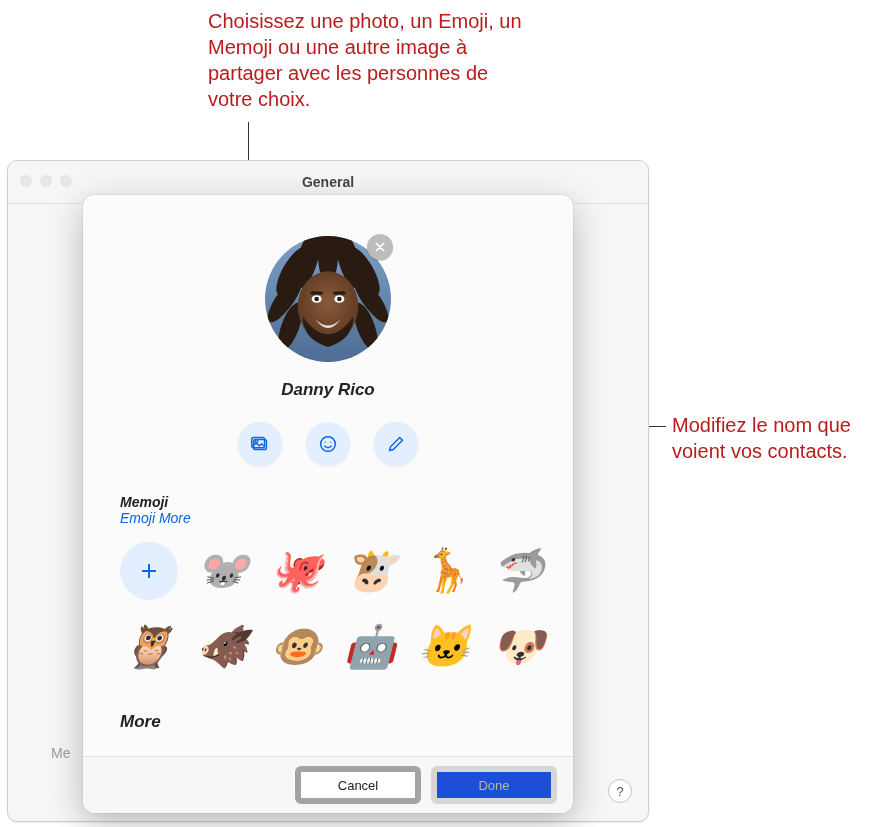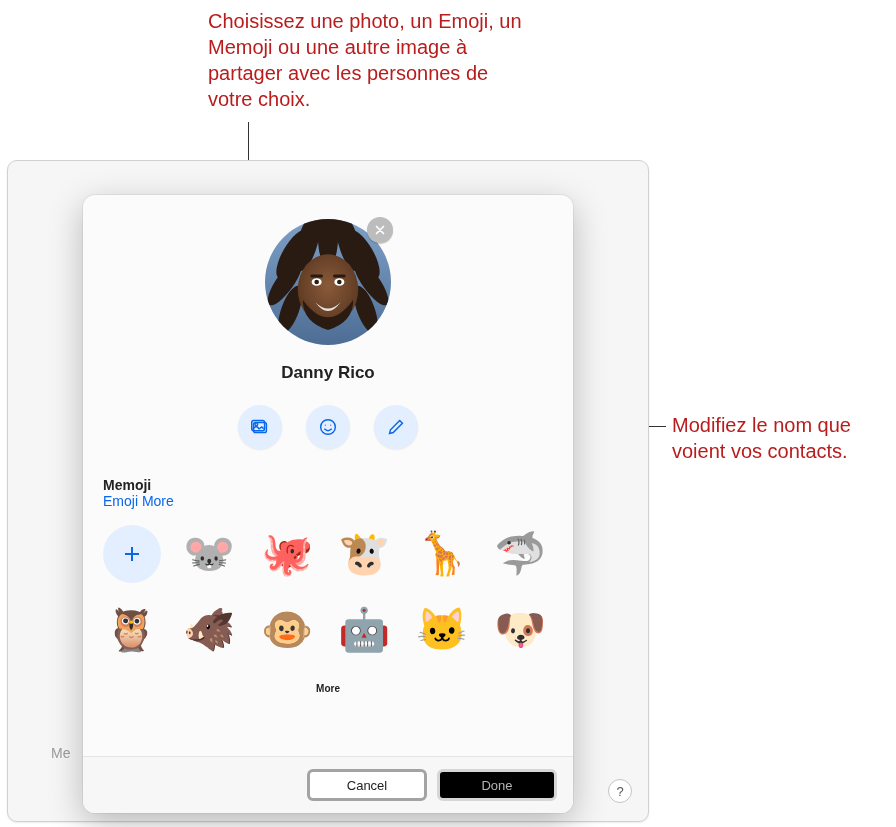--- a/index.html
+++ b/index.html
@@ -90,23 +90,24 @@
     width: 490px;
     height: 618px;
     background: #fbfbfb;
     border-radius: 12px;
     box-shadow: 0 10px 34px rgba(0,0,0,.25), 0 0 0 1px rgba(0,0,0,.05);
     display: flex;
     flex-direction: column;
   }
   .sheet-body {
     flex: 1;
-    padding: 20px;
+    padding: 37px;
     overflow: hidden;
     position: relative;
+    font-style: italic;
   }
 
   
   .avatar-wrap {
     position: relative;
     width: 126px; height: 126px;
     margin: 4px auto 0;
   }
   .avatar {
     width: 126px; height: 126px;
@@ -184,62 +185,69 @@
   .add-memoji {
     width: 58px; height: 58px;
     border-radius: 50%;
     background: #e3efff;
     display: flex; align-items: center; justify-content: center;
   }
   .add-memoji svg { width: 24px; height: 24px; stroke: #0a66ea; fill: none; stroke-width: 2; }
 
   .more-label {
     font-weight: 700;
-    font-size: 10px;
-    margin-top: 24px;
-    text-align: center;
+    font-size: 17px;
+    margin-top: 36px;
   }
 
   .sheet-footer {
     height: 56px;
     border-top: 1px solid #e3e3e3;
     display: flex;
     justify-content: flex-end;
     align-items: center;
     gap: 10px;
     padding: 0 16px;
     background: #f7f7f7;
     border-radius: 0 0 12px 12px;
   }
   .btn {
     min-width: 86px;
     height: 26px;
     padding: 0 14px;
     border-radius: 6px;
-    border: 3px solid #a3a3a3;
+    border: 6px solid #a3a3a3;
     background: #fff;
     font-size: 13px;
     display: flex; align-items: center; justify-content: center;
   }
   .btn.primary-disabled {
     color: #b5b5b5;
     border-color: #d6d6d6;
-    background: #000000;
+    background: #1d4ed8;
   }
 </style>
 </head>
 <body>
 
 <div id="callout-photo" class="callout">Choisissez une photo, un Emoji, un Memoji ou une autre image à partager avec les personnes de votre choix.</div>
 <div id="callout-name" class="callout">Modifiez le nom que voient vos contacts.</div>
 <div id="lead1a" class="line"></div>
 <div id="lead1b" class="line"></div>
 <div id="lead2" class="line"></div>
 
 <div class="app-window">
+  <div class="titlebar">
+    <div class="traffic-lights">
+      <div class="dot red"></div>
+      <div class="dot yellow"></div>
+      <div class="dot green"></div>
+    </div>
+    <div class="title-text">General</div>
+  </div>
   <div class="dim-label">Me</div>
   <div class="help-btn">
     <span>?</span>
   </div>
 </div>
 
 <div class="sheet">
   <div class="sheet-body">
 
     <div class="avatar-wrap">

